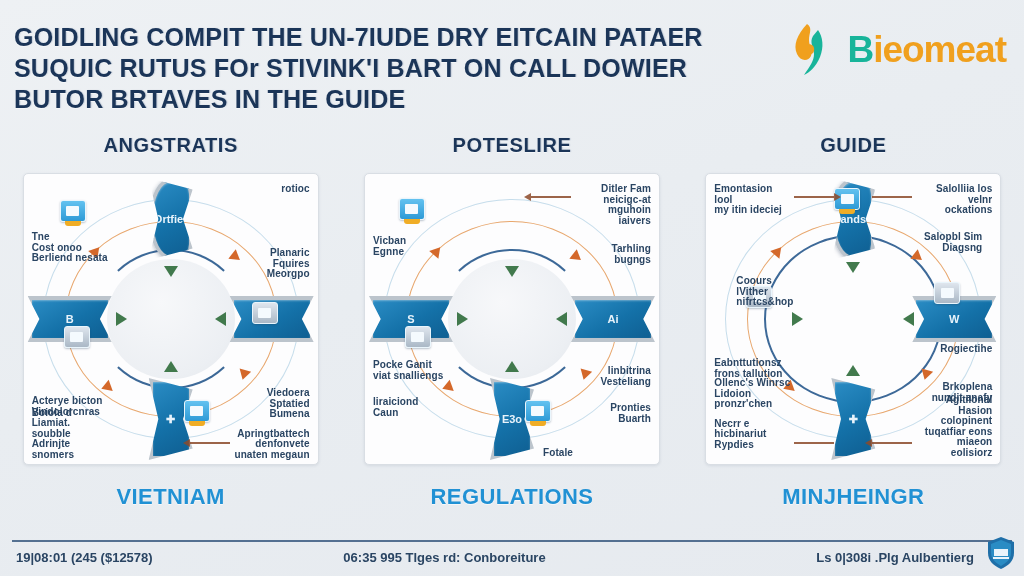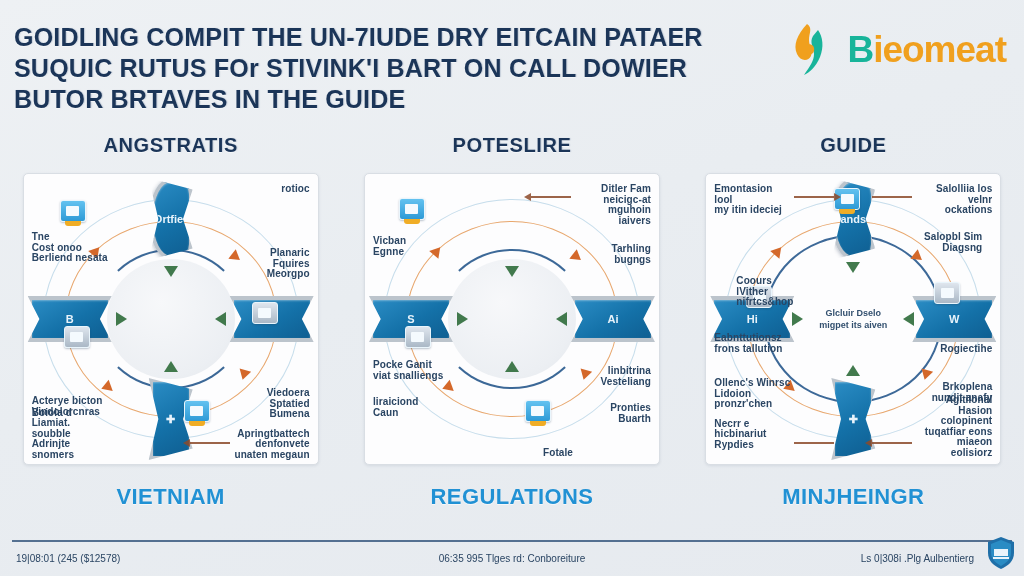--- a/index.html
+++ b/index.html
@@ -189,23 +189,23 @@
   .footer { position:absolute; left:0; bottom:0; width:1024px; height:48px; }
   .footer-rule {
     position:absolute; left:12px; right:12px; top:12px;
     height:2px; background:#3a5a80; opacity:.85;
   }
   .footer-row {
     position:absolute; left:0; top:20px; width:1024px;
     display:flex; align-items:center; padding:0 16px;
   }
   .f-left  { width:33%; }
-  .f-mid   { width:34%; text-align:center; }
+  .f-mid   { width:34%; text-align:left; }
   .f-right { width:33%; text-align:right; padding-right:34px; }
-  .f-txt { font-size:10px; font-weight:400; color:#2a4563; filter:blur(.2px); }
+  .f-txt { font-size:13px; font-weight:700; color:#2a4563; filter:blur(.2px); }
   .shield {
     position:absolute; right:8px; top:8px; width:30px; height:34px;
   }
 </style>
 </head>
 <body>
 
 <div class="header">
   <div class="title-block">
     <div class="title-line">GOIDLING COMPIT THE UN-7IUDE DRY EITCAIN PATAER</div>
@@ -311,20 +311,23 @@
       <div class="ring-pale"></div>
       <div class="ring-outer"></div>
       <div class="ring-inner"></div>
       <div class="hub">
         <span class="hub-txt"></span>
       </div>
 
       <div class="node node-right">
           <span>Ai</span>
         </div>
+      <div class="node node-bot">
+          <span>E3o</span>
+        </div>
       <div class="node node-left">
           <span>S</span>
         </div>
 
       <span class="gar gar-t"></span>
       <span class="gar gar-b"></span>
       <span class="gar gar-l"></span>
       <span class="gar gar-r"></span>
 
       <span class="oar a1"></span>
@@ -361,36 +364,29 @@
 Buarth</div>
       <div class="lbl" style="left:178px; bottom:6px; white-space:pre-line">Fotale</div>
     </div>
   </div>
 
   <div class="panel-wrap">
     <div class="panel">
       <div class="ring-pale"></div>
       <div class="ring-outer"></div>
       <div class="ring-inner" style="width:178px;height:168px;border-left-color:#1b4f86;border-right-color:#1b4f86;"></div>
-      <div class="hub" style="width:120px;height:112px;background:transparent;">
-        <span class="hub-txt" style="white-space:pre-line">Glcluir Dselo
-migpet its aiven</span>
-      </div>
 
       <div class="node node-top">
           <span>ands</span>
         </div>
       <div class="node node-right">
           <span>W</span>
         </div>
       <div class="node node-bot">
           <span>✚</span>
-        </div>
-      <div class="node node-left">
-          <span>Hi</span>
         </div>
 
       <span class="gar gar-t" style="top:88px"></span>
       <span class="gar gar-b" style="bottom:88px"></span>
       <span class="gar gar-l" style="left:86px"></span>
       <span class="gar gar-r" style="right:86px"></span>
 
       <span class="oar a1"></span>
       <span class="oar a2"></span>
       <span class="oar a3"></span>
@@ -412,21 +408,21 @@
       <span class="conn c-botl"></span>
 
       <div class="lbl l-tltop w70" style="white-space:pre-line">Emontasion lool
 my itin ideciej</div>
       <div class="lbl l-ttop w70" style="white-space:pre-line">Salolliia los
 velnr ockations</div>
       <div class="lbl l-tl w70" style="white-space:pre-line; top:58px; left:30px;margin-top:44px;">Coours lVither
 nifrtcs&amp;hop</div>
       <div class="lbl l-tr w70" style="white-space:pre-line; top:58px; right:18px;">Salopbl Sim
 Diagsng</div>
-      <div class="lbl l-ml w70" style="white-space:pre-line; top:159px;">Eabnttutionsz
+      <div class="lbl l-ml w70" style="white-space:pre-line; top:184px;">Eabnttutionsz
 frons tallution</div>
       <div class="lbl l-mr w70" style="white-space:pre-line; top:170px;">Rogiectihe</div>
       <div class="lbl w78" style="white-space:pre-line; left:8px; top:204px;">Ollenc's Winrsc
 Lidoion pronzr'chen</div>
       <div class="lbl w70 right" style="white-space:pre-line; right:8px; top:208px;">Brkoplena
 nundit anafy</div>
       <div class="lbl w78" style="white-space:pre-line; left:8px; bottom:14px;">Necrr e hicbinariut
 Rypdies</div>
       <div class="lbl w70 right" style="white-space:pre-line; right:8px; bottom:6px;">Agitilonal Hasion
 colopinent

